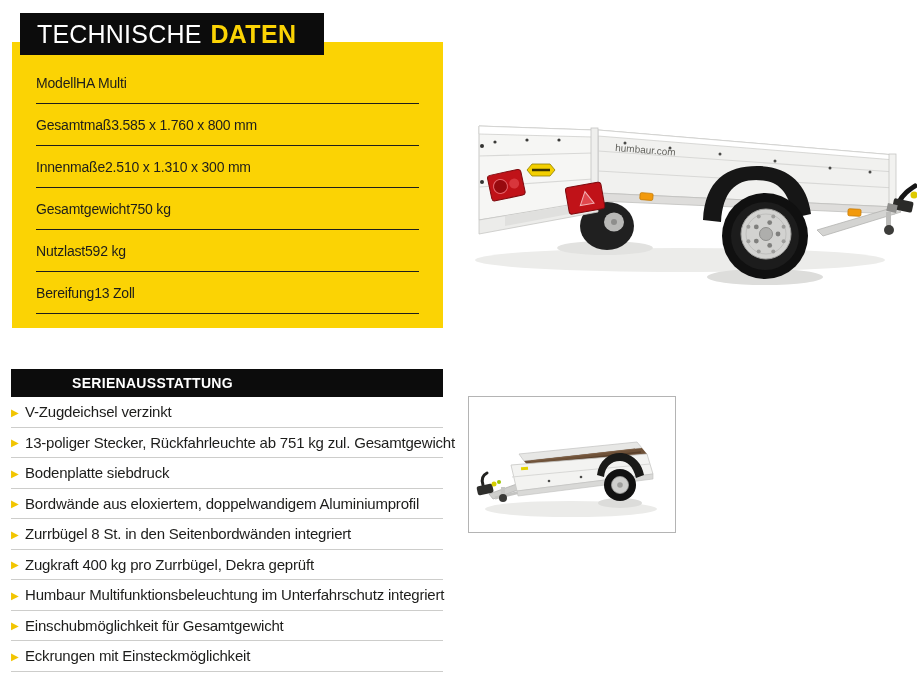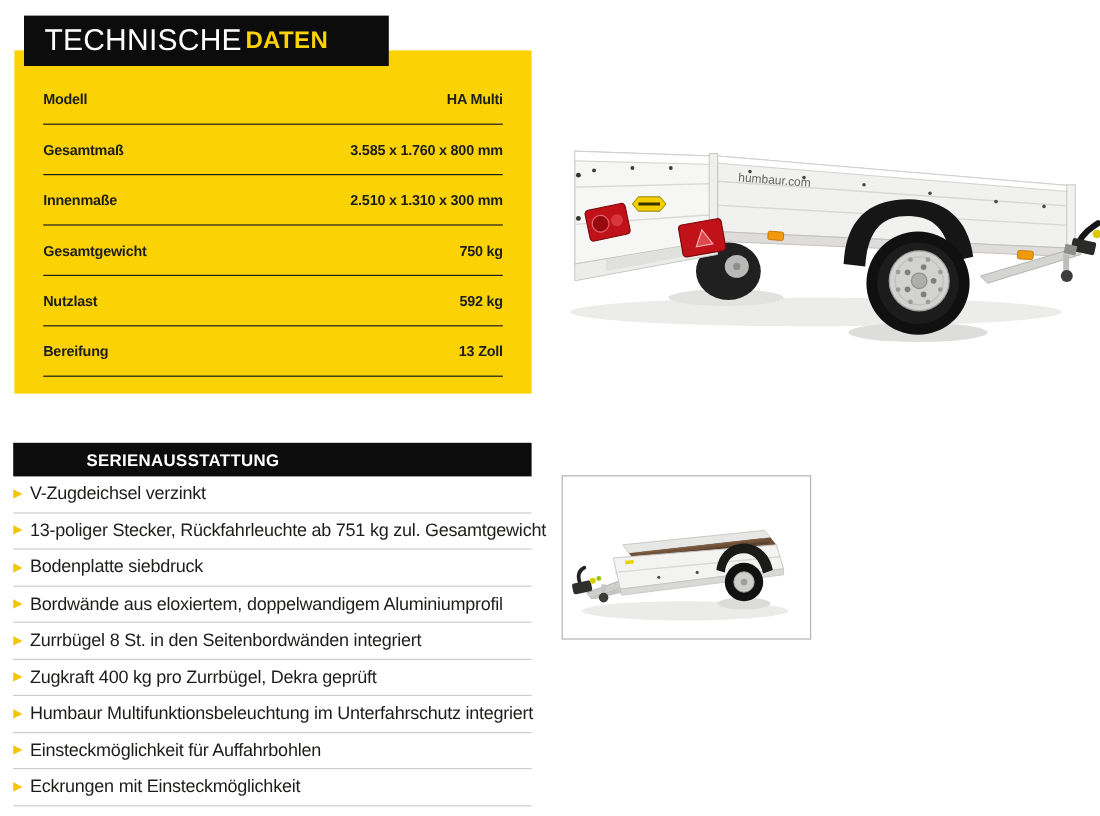--- a/index.html
+++ b/index.html
@@ -7,29 +7,29 @@
     width:917px;height:680px;position:relative;background:#ffffff;
     font-family:"Liberation Sans", sans-serif;color:#1d1d1b;overflow:hidden;
     -webkit-font-smoothing:antialiased;
   }
   
   .tech-bar{
     position:absolute;left:20px;top:13px;width:304px;height:42px;background:#0c0c0c;
     display:flex;align-items:center;padding-left:17px;box-sizing:border-box;z-index:3;
   }
   .tech-bar .t-reg{color:#ffffff;font-size:25px;font-weight:400;letter-spacing:.2px;}
-  .tech-bar .t-acc{color:#fbd304;font-size:20px;font-weight:700;margin-left:3px;letter-spacing:.3px;}
+  .tech-bar .t-acc{color:#fbd304;font-size:25px;font-weight:700;margin-left:9px;letter-spacing:.3px;}
   
   .specs-panel{
     position:absolute;left:12px;top:42px;width:431px;height:286px;background:#fbd304;z-index:1;
   }
   .specs-table{position:absolute;left:24px;right:24px;top:20px;}
   .spec-row{
-    height:41px;display:flex;align-items:center;justify-content:space-between;
-    border-bottom:1px solid #1d1d1b;font-size:12px;letter-spacing:-0.2px;font-weight:bold;
+    height:41px;display:flex;align-items:center;
+    border-bottom:1px solid #1d1d1b;font-size:14px;letter-spacing:-0.2px;
   }
   .spec-row .lbl{white-space:nowrap;}
   .spec-row .val{white-space:nowrap;text-align:right;}
   
   .feat-bar{
     position:absolute;left:11px;top:369px;width:432px;height:28px;background:#0c0c0c;
     display:flex;align-items:center;padding-left:17px;box-sizing:border-box;
   }
   .feat-bar .f-title{color:#ffffff;font-size:14px;font-weight:700;letter-spacing:.3px;margin-left:44px;}
   .feat-list{position:absolute;left:11px;top:397px;width:432px;}
@@ -205,21 +205,21 @@
   <div class="feat-item">
     <span class="bullet">▶</span>
     <span class="f-text">Zugkraft 400 kg pro Zurrbügel, Dekra geprüft</span>
   </div>
   <div class="feat-item">
     <span class="bullet">▶</span>
     <span class="f-text">Humbaur Multifunktionsbeleuchtung im Unterfahrschutz integriert</span>
   </div>
   <div class="feat-item">
     <span class="bullet">▶</span>
-    <span class="f-text">Einsteckmöglichkeit für Auffahrbohlen</span>
+    <span class="f-text">Einschubmöglichkeit für Gesamtgewicht</span>
   </div>
   <div class="feat-item">
     <span class="bullet">▶</span>
     <span class="f-text">Eckrungen mit Einsteckmöglichkeit</span>
   </div>
 </div>
 
 <div class="small-frame">
   <svg width="206" height="135" viewBox="0 0 206 135">
     <ellipse cx="102" cy="112" rx="86" ry="8" fill="#ebebe9"></ellipse>

